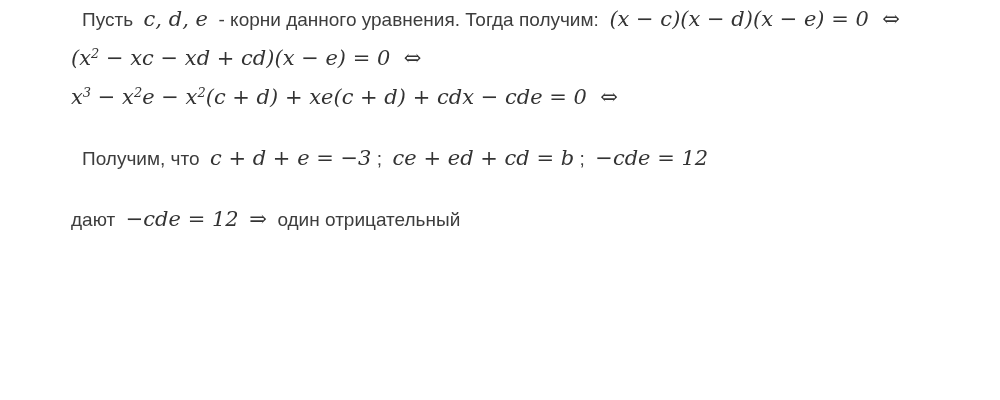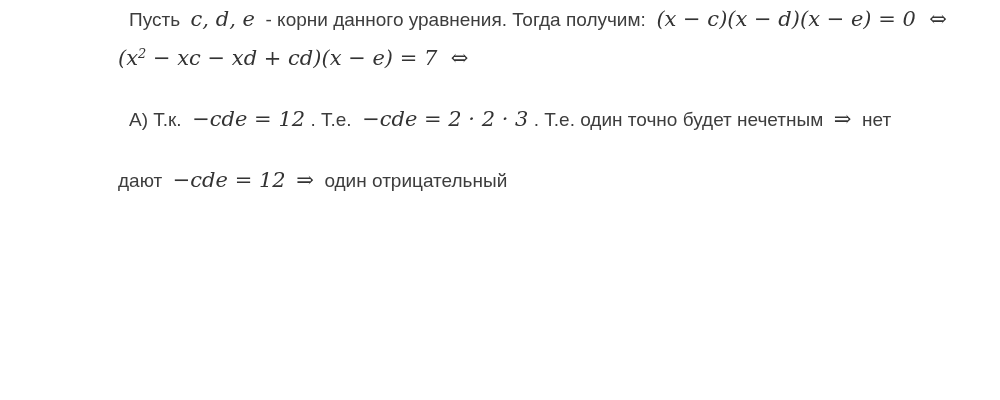--- a/index.html
+++ b/index.html
@@ -21,21 +21,20 @@
     padding: 0 20px 0 71px;
     font-family: "Liberation Sans", sans-serif;
     font-size: 19px;
     color: #3d3d3d;
   }
   .paragraph { margin: 0; }
   .paragraph + .paragraph { margin-top: 22px; }
   .line {
     line-height: 38px;
     white-space: pre;
-    margin-left: 47px;
   }
   .line.indent { padding-left: 11px; }
   .seg-text {
     font-family: "Liberation Sans", sans-serif;
   }
   .seg-math {
     font-family: "DejaVu Serif", serif;
     font-style: italic;
     font-size: 21px;
     color: #333333;
@@ -49,22 +48,23 @@
     vertical-align: super;
   }
 </style>
 </head>
 <body>
 
 <div class="page">
   <div class="doc" style="color: rgb(61, 61, 61);">
       <div class="paragraph">
         <div class="line indent"><span class="seg-text">Пусть  </span><span class="seg-math">c, d, e</span><span class="seg-text">  - корни данного уравнения. Тогда получим:  </span><span class="seg-math">(x − c)(x − d)(x − e) = 0  ⇔</span></div>
-        <div class="line"><span class="seg-math">(x</span><sup class="seg-sup">2</sup><span class="seg-math"> − xc − xd + cd)(x − e) = 7  ⇔</span></div>
+        <div class="line"><span class="seg-math">(x</span><sup class="seg-sup">2</sup><span class="seg-math"> − xc − xd + cd)(x − e) = 0  ⇔</span></div>
+        <div class="line"><span class="seg-math">x</span><sup class="seg-sup">3</sup><span class="seg-math"> − x</span><sup class="seg-sup">2</sup><span class="seg-math">e − x</span><sup class="seg-sup">2</sup><span class="seg-math">(c + d) + xe(c + d) + cdx − cde = 0  ⇔</span></div>
       </div>
       <div class="paragraph">
-        <div class="line indent"><span class="seg-text">А) Т.к.  </span><span class="seg-math">−cde = 12</span><span class="seg-text"> . Т.е.  </span><span class="seg-math">−cde = 2 · 2 · 3</span><span class="seg-text"> . Т.е. один точно будет нечетным  </span><span class="seg-math">⇒</span><span class="seg-text">  нет</span></div>
+        <div class="line indent"><span class="seg-text">Получим, что  </span><span class="seg-math">c + d + e = −3</span><span class="seg-text"> ;  </span><span class="seg-math">ce + ed + cd = b</span><span class="seg-text"> ;  </span><span class="seg-math">−cde = 12</span></div>
       </div>
       <div class="paragraph">
         <div class="line"><span class="seg-text">дают  </span><span class="seg-math">−cde = 12</span><span class="seg-text">  </span><span class="seg-math">⇒</span><span class="seg-text">  один отрицательный</span></div>
       </div>
     </div>
 </div>
 
 </body></html>

